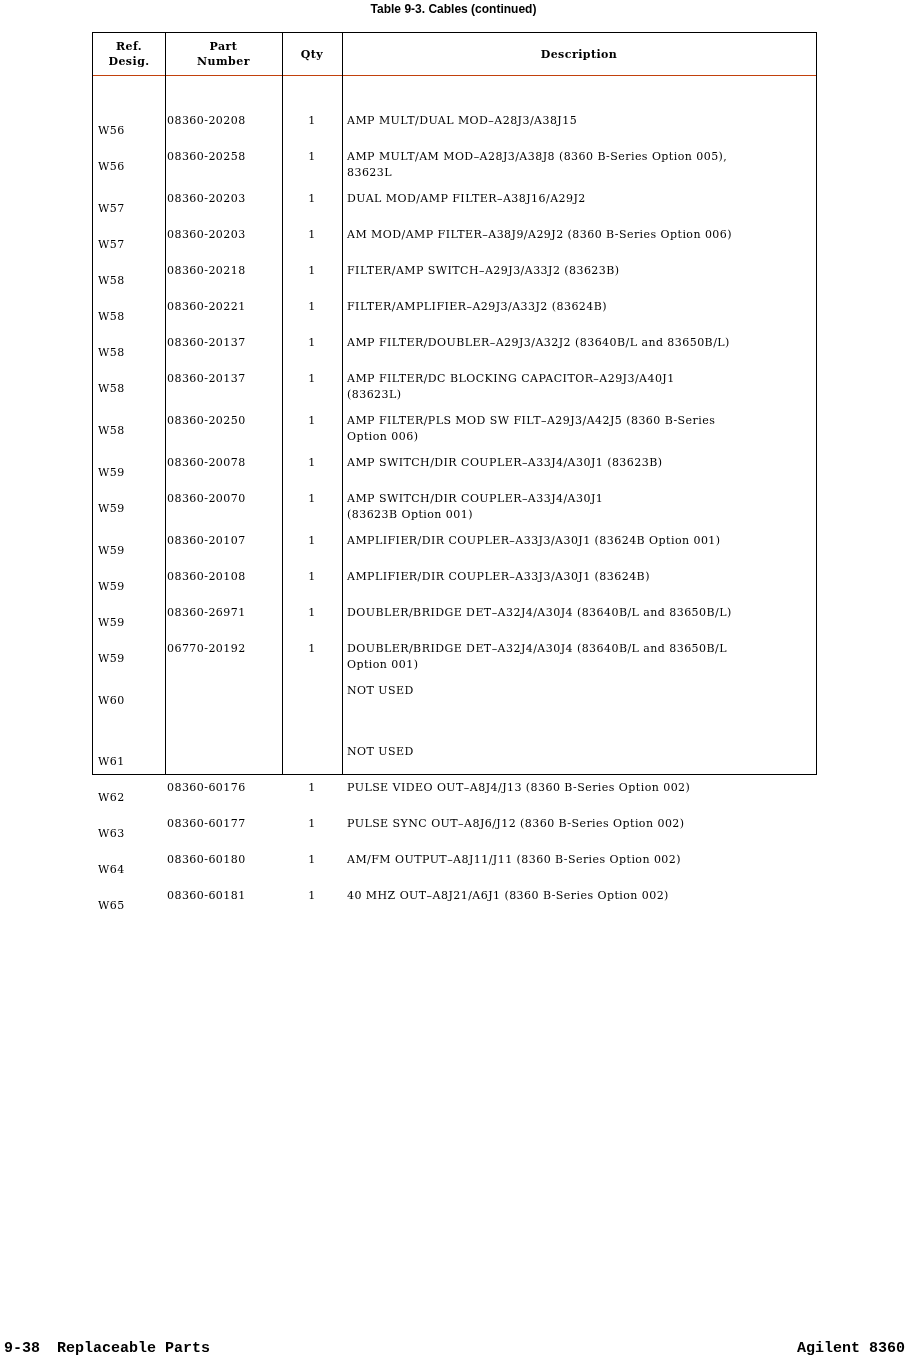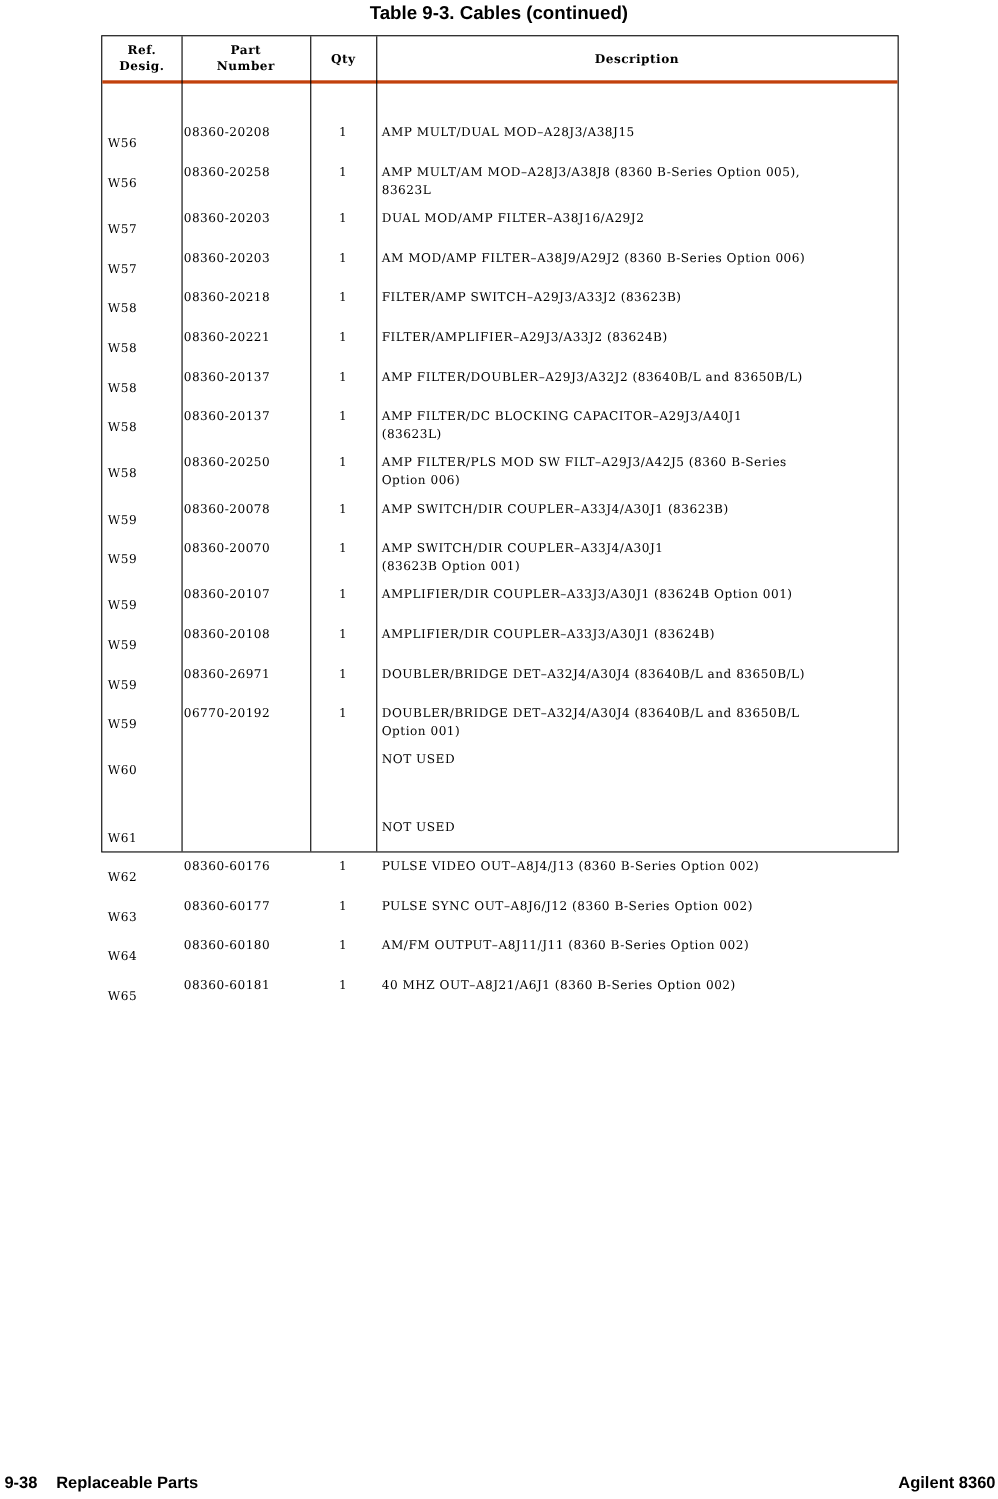--- a/index.html
+++ b/index.html
@@ -8,51 +8,51 @@
     width: 907px; height: 1363px;
     position: relative;
     font-family: "DejaVu Serif", serif;
     color: #000;
     overflow: hidden;
   }
   .page-title {
     position: absolute; top: 2px; left: 0; width: 907px;
     text-align: center;
     font-family: "Liberation Sans", sans-serif;
-    font-weight: bold; font-size: 17px;
+    font-weight: bold; font-size: 12px;
   }
   .parts-table {
     position: absolute; left: 92px; top: 32px;
     width: 725px; height: 743px;
     border: 1px solid #000;
     font-size: 11px; letter-spacing: 0.45px;
   }
   .vline { position: absolute; top: 0; bottom: 0; width: 1px; background: #000; }
   .v1 { left: 72px; } .v2 { left: 189px; } .v3 { left: 249px; }
   .thead {
     display: flex; height: 43px;
-    border-bottom: 3px solid #c2410c;
+    border-bottom: 1px solid #c2410c;
     font-weight: bold;
   }
   .thead .hcell {
     display: flex; align-items: center; justify-content: center;
     height: 100%; text-align: center;
     white-space: pre-line; line-height: 15px;
   }
   .c1 { width: 72px; } .c2 { width: 117px; } .c3 { width: 60px; } .c4 { flex: 1; }
   .tbody { padding-top: 32px; }
   .row { display: flex; padding: 5px 0; line-height: 16px; }
   .row .ref  { width: 72px;  padding-left: 5px; margin-top: 10px; }
   .row .part { width: 117px; padding-left: 2px; }
   .row .qty  { width: 60px;  text-align: center; }
   .row .desc { flex: 1; padding-left: 5px; padding-right: 8px; white-space: pre-line; }
   .row-16 { margin-top: 25px; }
   .footer {
     position: absolute; bottom: 6px; left: 0; width: 907px; height: 20px;
-    font-family: Liberation Sans, sans-serif;
+    font-family: Liberation Mono, monospace;
     font-weight: bold; font-size: 15px;
   }
   .footer-left  { position: absolute; left: 4px; bottom: 0; }
   .footer-left .section { margin-left: 17px; }
   .footer-right { position: absolute; right: 2px; bottom: 0; }
 </style>
 </head>
 <body>
 
 <div class="page-title">Table 9-3. Cables (continued)</div>

